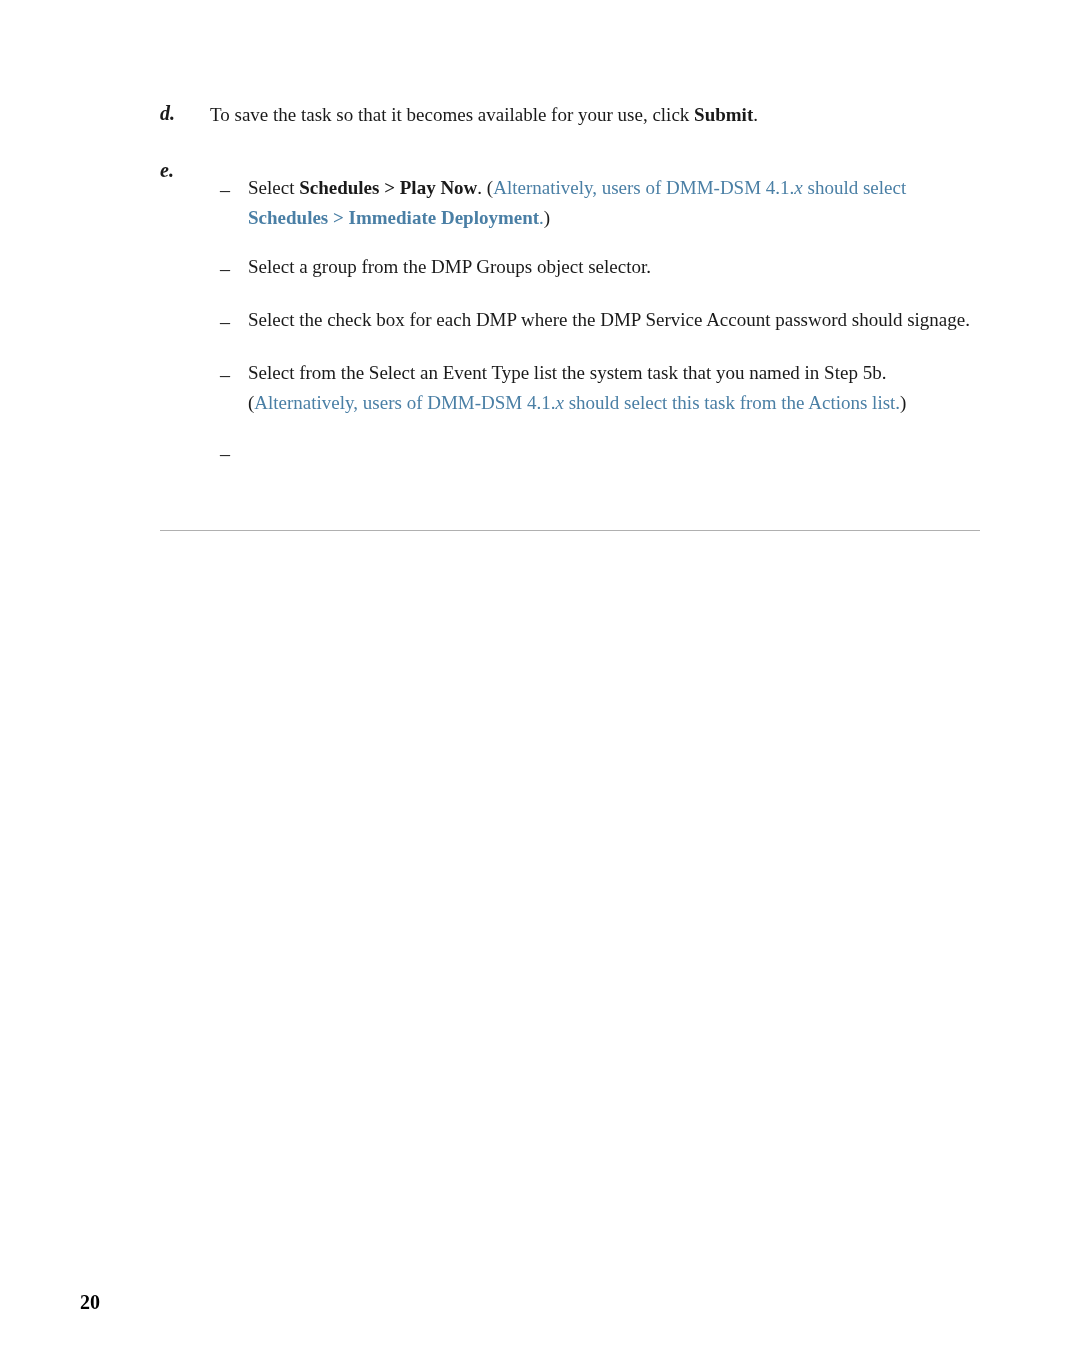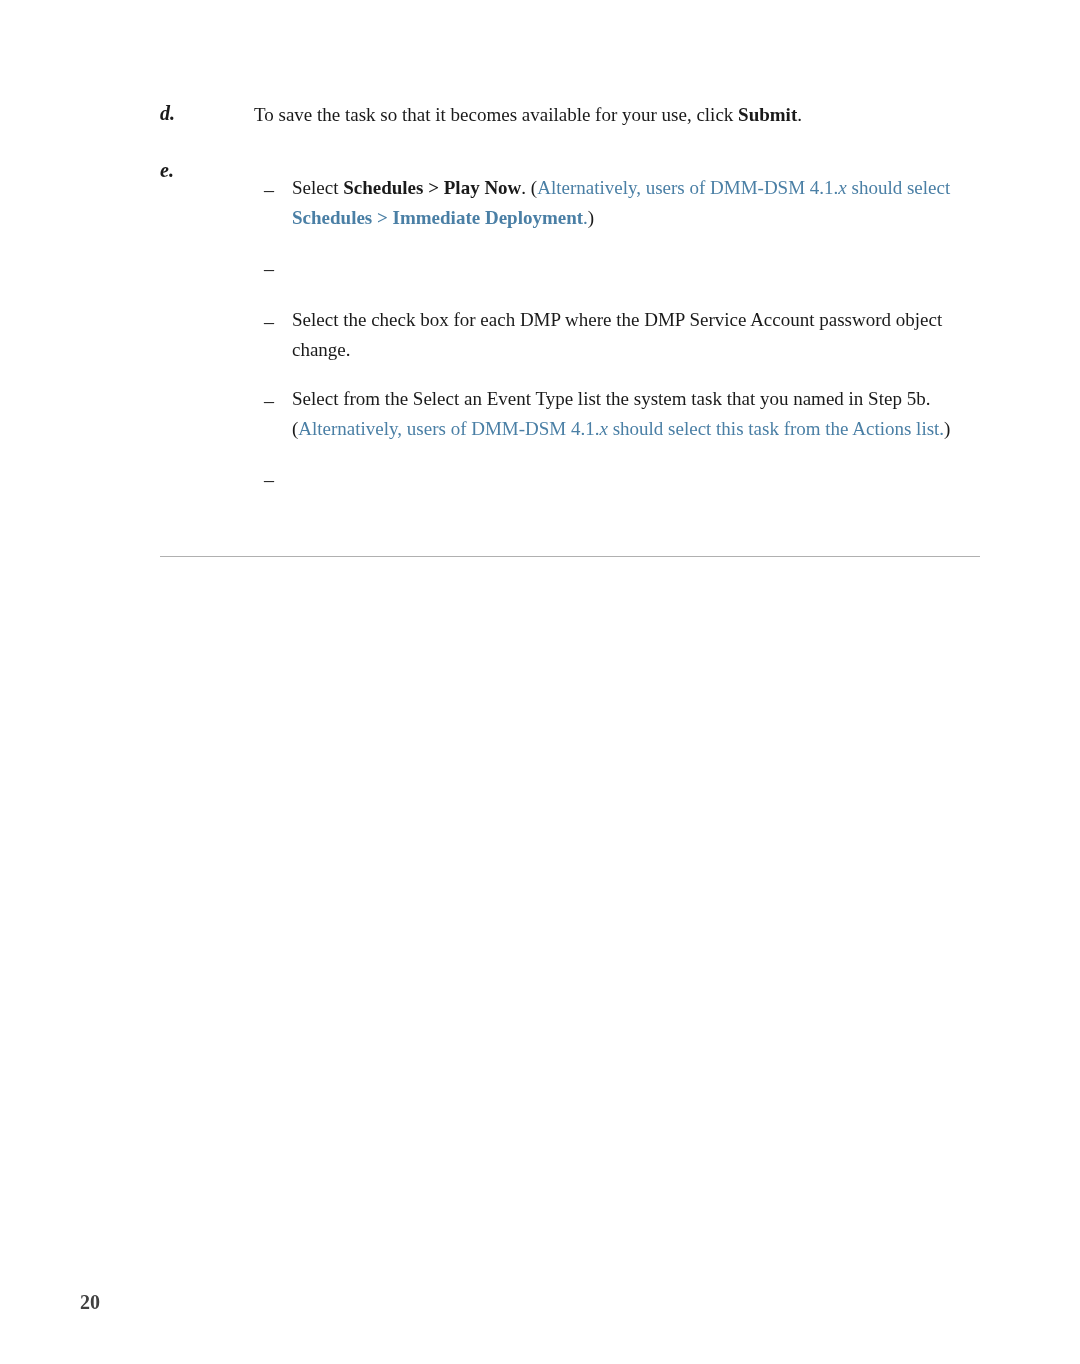--- a/index.html
+++ b/index.html
@@ -41,21 +41,20 @@
       font-weight: bold;
       font-style: italic;
       min-width: 50px;
       font-size: 20px;
       padding-top: 2px;
     }
 
     .step-content {
       flex: 1;
       line-height: 1.55;
-      margin-left: 44px;
     }
 
     .step-content p {
       line-height: 1.55;
     }
 
     .bold {
       font-weight: bold;
     }
 
@@ -92,21 +91,21 @@
       margin-top: 40px;
       margin-bottom: 0;
     }
 
     .page-number {
       position: absolute;
       bottom: 50px;
       left: 80px;
       font-weight: bold;
       font-size: 20px;
-      color: #404040;
+      color: #000000;
     }
   </style>
 </head>
 <body>
 
 <div class="page-container">
 
   <div class="content-area">
 
     <div class="step-item">
@@ -126,26 +125,29 @@
 
           <div class="sub-item">
             <span class="dash">–</span>
             <div class="sub-content">
               Select <span class="bold">Schedules &gt; Play Now</span>. (<span class="alt-text">Alternatively, users of DMM-DSM 4.1.<em>x</em> should select <strong>Schedules &gt; Immediate Deployment</strong>.</span>)
             </div>
           </div>
 
           <div class="sub-item">
             <span class="dash">–</span>
+            <div class="sub-content">
+              Select a group from the DMP Groups object selector.
+            </div>
           </div>
 
           <div class="sub-item">
             <span class="dash">–</span>
             <div class="sub-content">
-              Select the check box for each DMP where the DMP Service Account password object change.
+              Select the check box for each DMP where the DMP Service Account password should signage.
             </div>
           </div>
 
           <div class="sub-item">
             <span class="dash">–</span>
             <div class="sub-content">
               Select from the Select an Event Type list the system task that you named in Step 5b. (<span class="alt-text">Alternatively, users of DMM-DSM 4.1.<em>x</em> should select this task from the Actions list.</span>)
             </div>
           </div>
 

